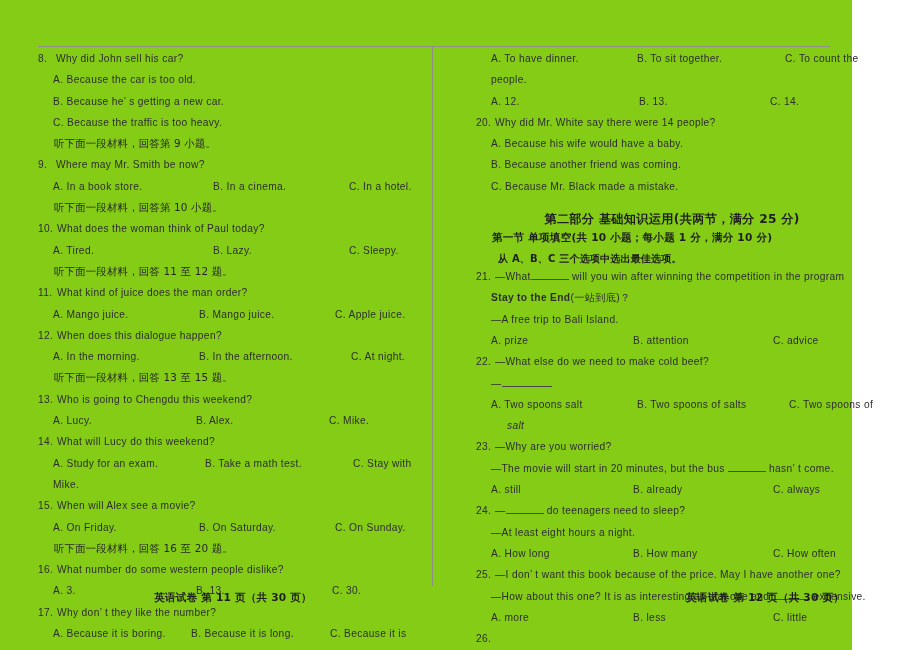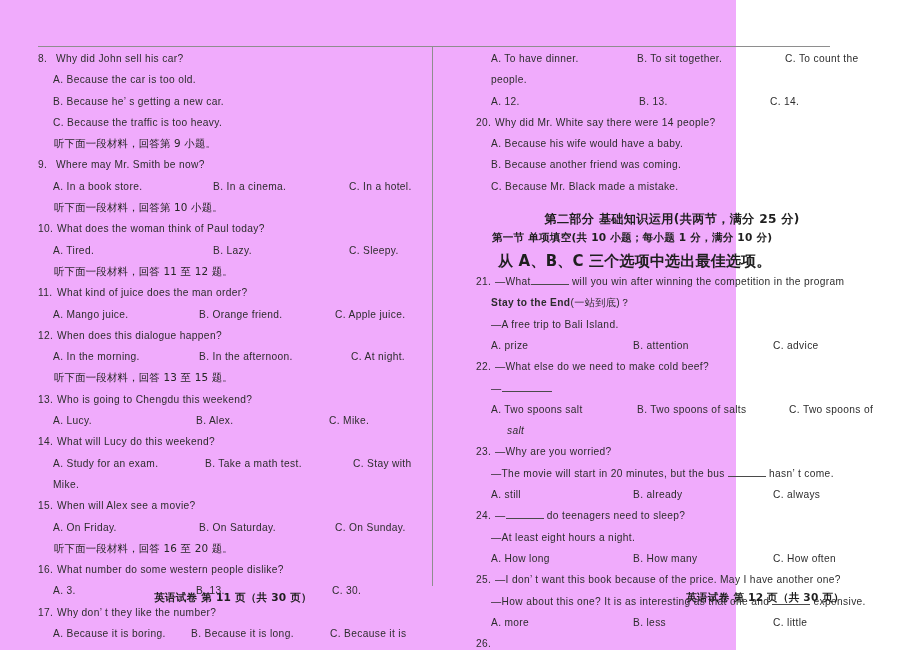--- a/index.html
+++ b/index.html
@@ -14,23 +14,23 @@
     overflow: hidden;
     font-family: "Liberation Sans", "DejaVu Sans", sans-serif;
     color: #2a2a2a;
     position: relative;
   }
 
   #page {
     position: absolute;
     left: 0;
     top: 0;
-    width: 736px;
+    width: 852px;
     height: 650px;
-    background: #f0abfc;
+    background: #84cc16;
   }
 
   
   .top-rule {
     position: absolute;
     left: 38px;
     top: 46px;
     width: 792px;
     height: 0;
     border-top: 1px solid #8e8e8e;
@@ -124,21 +124,21 @@
     font-family: "DejaVu Sans", "Liberation Sans", sans-serif;
     font-size: 10.6px;
     font-weight: bold;
     padding-left: 16px;
     letter-spacing: 0.2px;
     color: #1f1f1f;
     white-space: nowrap;
   }
   .sec-instruction {
     font-family: "DejaVu Sans", "Liberation Sans", sans-serif;
-    font-size: 15px;
+    font-size: 10px;
     font-weight: bold;
     padding-left: 22px;
     letter-spacing: 0.2px;
     color: #1f1f1f;
     margin-top: 7px;
     white-space: nowrap;
   }
 
   .bold-title { font-weight: bold; }
 
@@ -201,21 +201,21 @@
       <div class="body-text opt-row">
         <span class="opt" style="width:160px">A. Tired.</span><span class="opt" style="width:136px">B. Lazy.</span><span class="opt">C. Sleepy.</span>
       </div>
 
       <div class="body-text cn-line">听下面一段材料，回答 11 至 12 题。</div>
 
       <div class="body-text q-line">
         <span class="q-num wide">11.</span><span>What kind of juice does the man order?</span>
       </div>
       <div class="body-text opt-row">
-        <span class="opt" style="width:146px">A. Mango juice.</span><span class="opt" style="width:136px">B. Orange friend.</span><span class="opt">C. Apple juice.</span>
+        <span class="opt" style="width:146px">A. Mango juice.</span><span class="opt" style="width:136px">B. Mango juice.</span><span class="opt">C. Apple juice.</span>
       </div>
 
       <div class="body-text q-line">
         <span class="q-num wide">12.</span><span>When does this dialogue happen?</span>
       </div>
       <div class="body-text opt-row">
         <span class="opt" style="width:146px">A. In the morning.</span><span class="opt" style="width:152px">B. In the afternoon.</span><span class="opt">C. At night.</span>
       </div>
 
       <div class="body-text cn-line">听下面一段材料，回答 13 至 15 题。</div>

